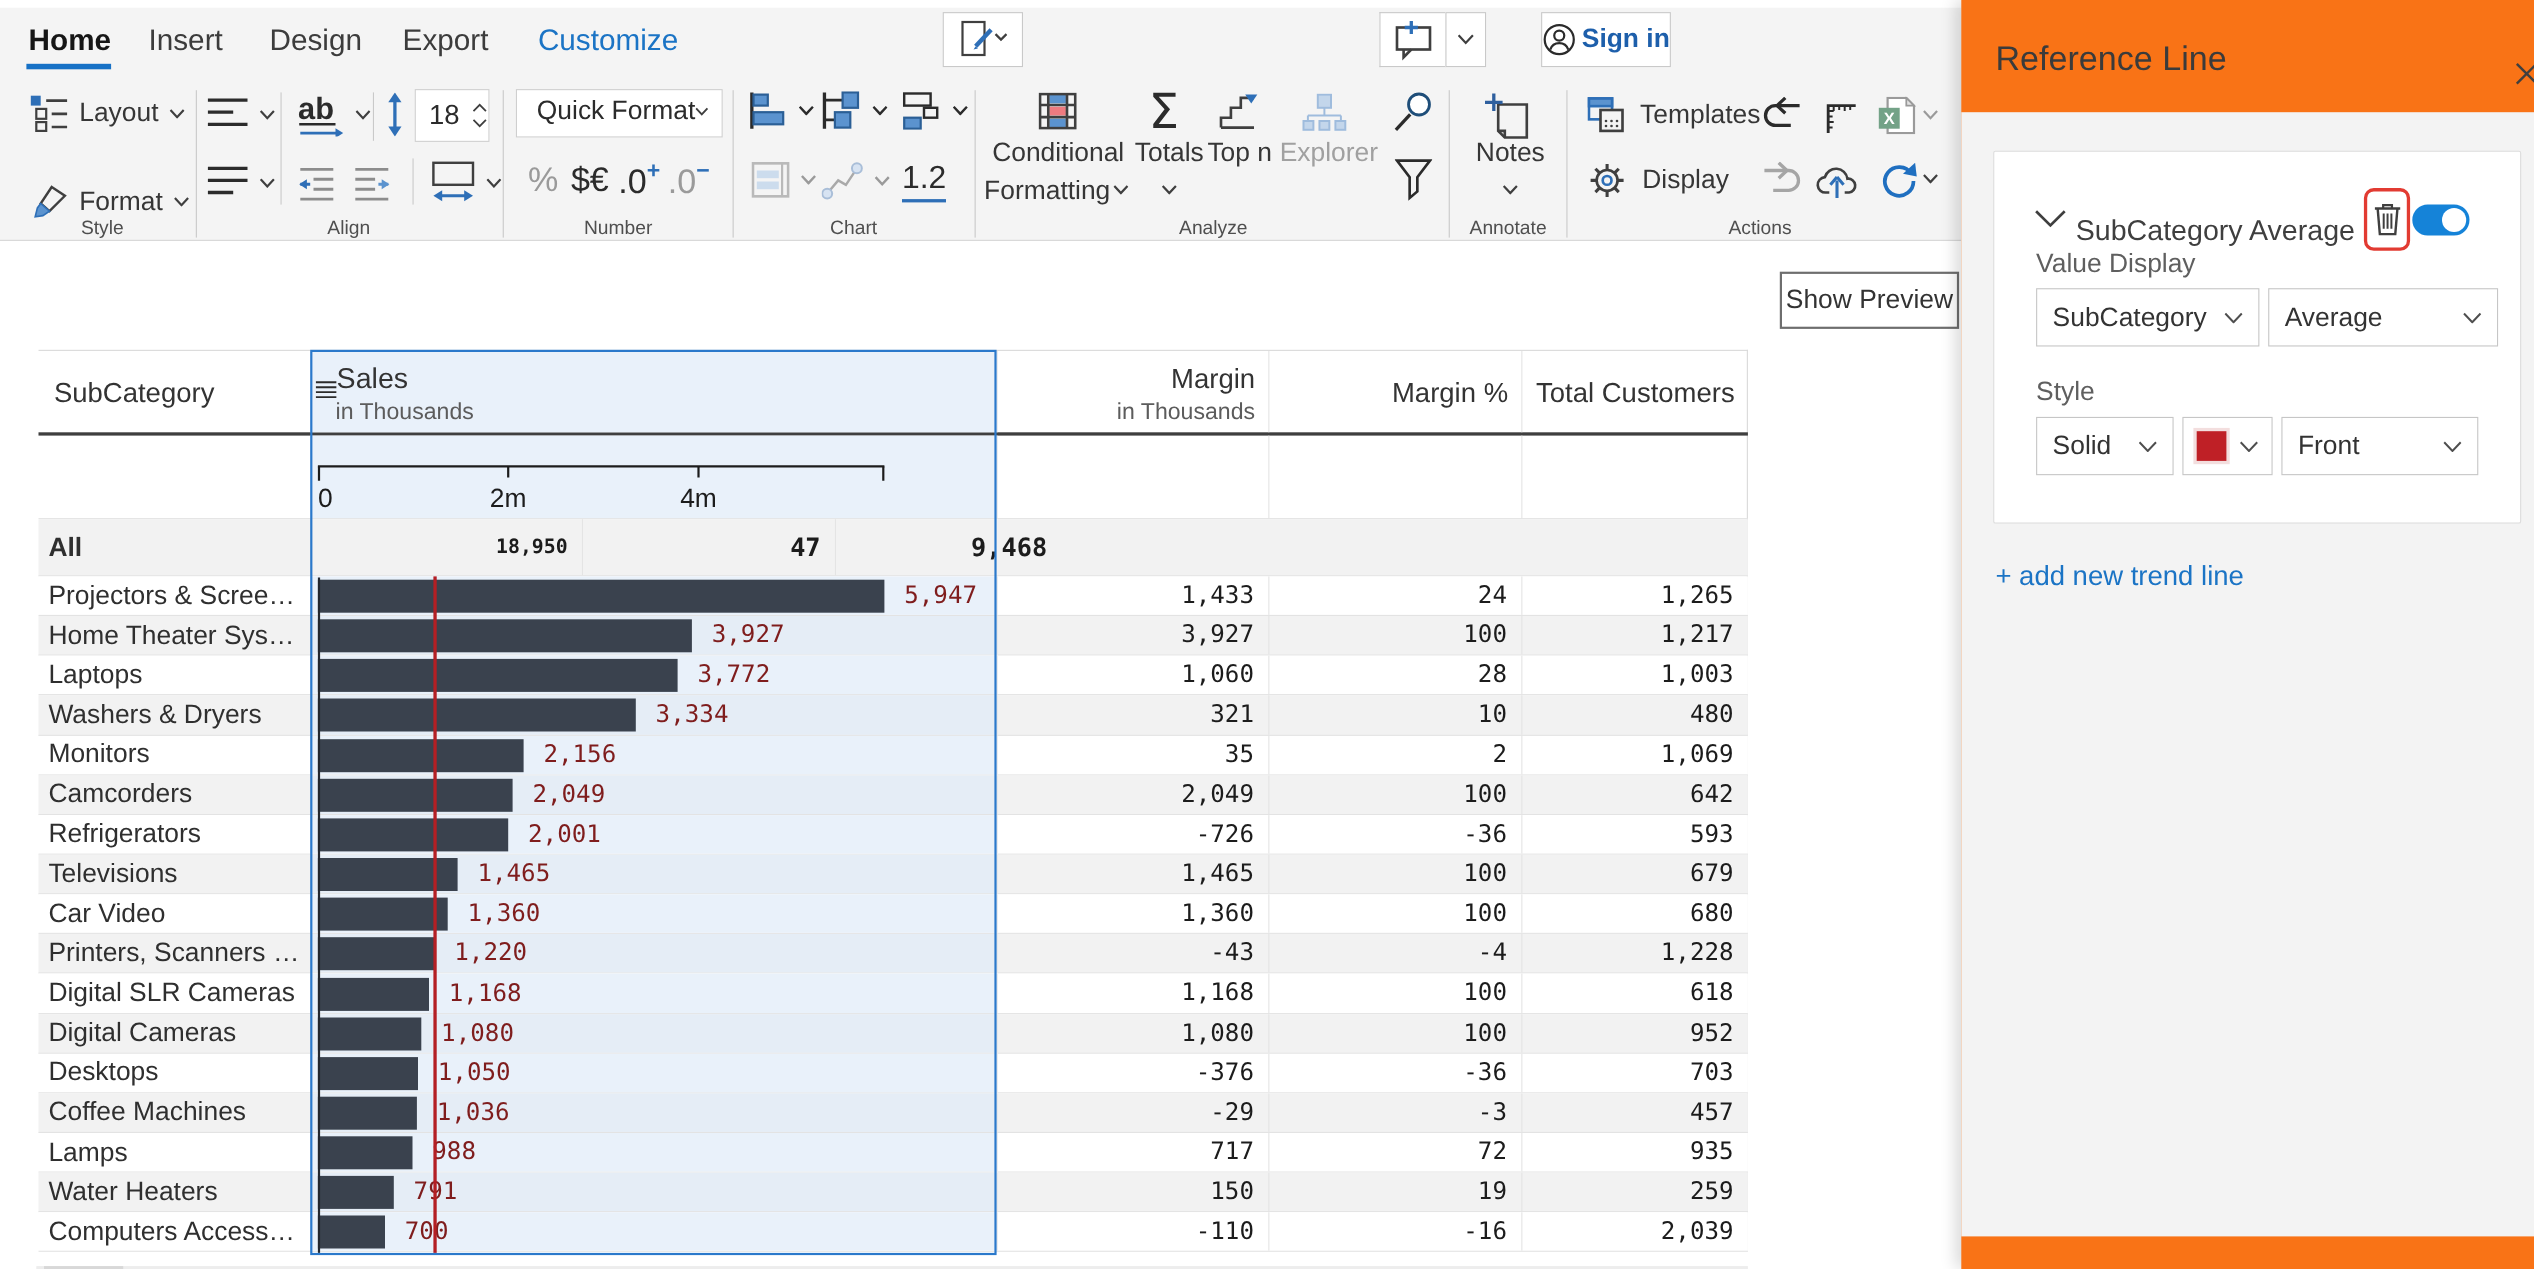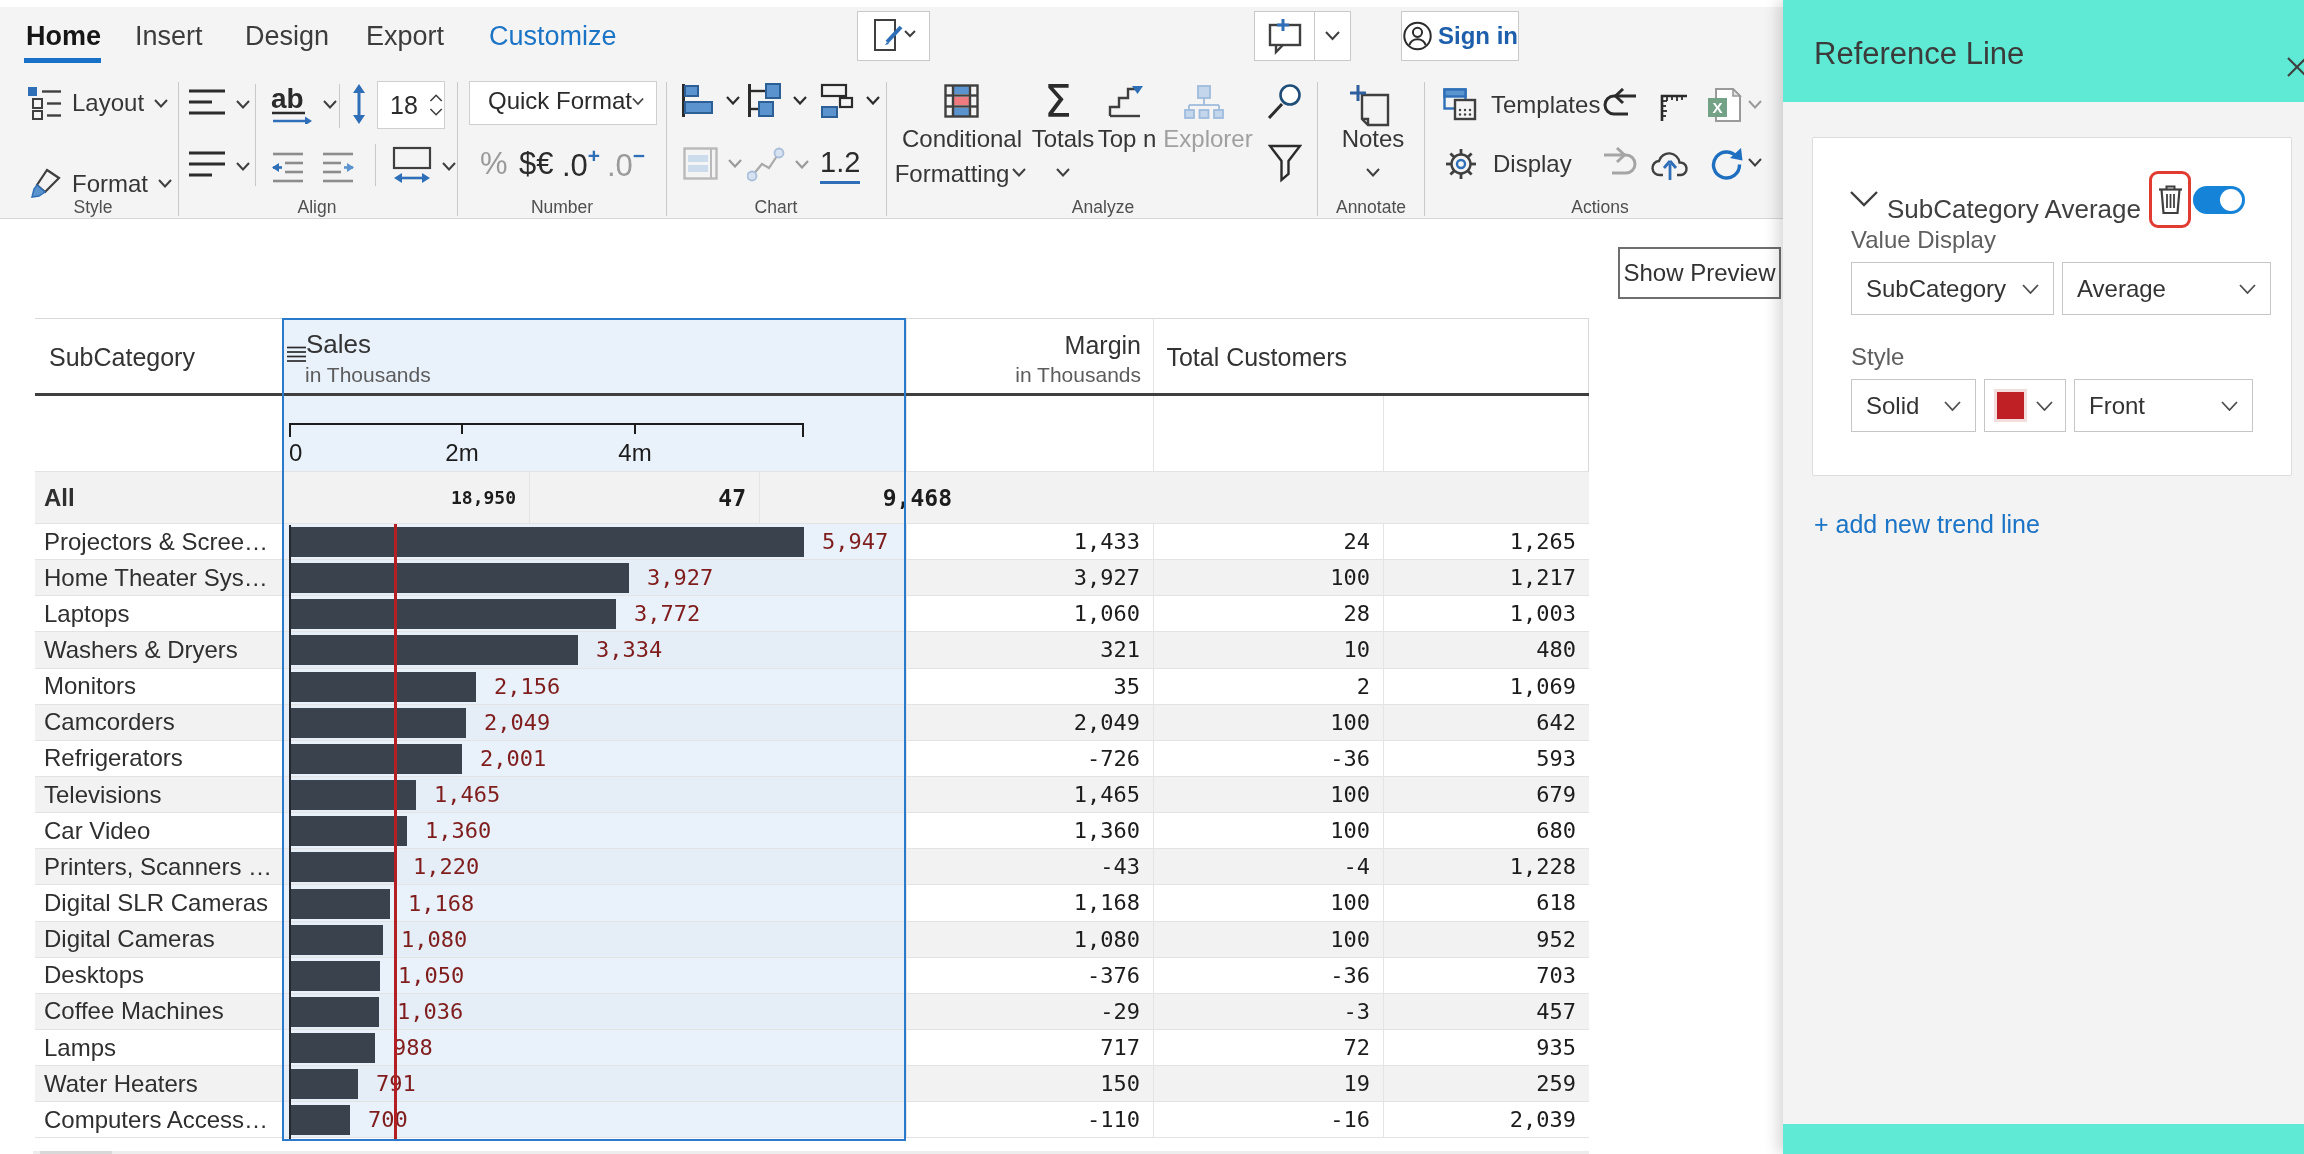--- a/index.html
+++ b/index.html
@@ -54,21 +54,21 @@
   .trow:nth-child(even) .salescell, #allrow .salescell { background:#e5edf6; }
   #sales-border { position:absolute; left:247px; top:0; width:624px; border:2px solid #2b79cb; pointer-events:none; z-index:6; }
   #baseline { position:absolute; width:2px; background:#23272e; z-index:4; }
   #redline { position:absolute; width:2.5px; background:#b41f24; z-index:5; }
   .bar { position:absolute; height:30px; background:#3a424e; z-index:3; }
   .barlabel { position:absolute; font-family:"DejaVu Sans Mono", monospace; font-size:22px; color:#7f1d1d; z-index:3; line-height:30px; }
   #hscroll { position:absolute; left:33px; top:1151px; width:1556px; height:3px; background:#ededed; }
   #hscroll .thumb { position:absolute; left:7px; top:0; width:72px; height:3px; background:#d8d8d8; }
 
   
-  #panel { position:absolute; left:1783px; top:0; width:521px; height:1154px; background:#5eead4; box-shadow:-5px 0 14px rgba(0,0,0,0.16); }
+  #panel { position:absolute; left:1783px; top:0; width:521px; height:1154px; background:#f97316; box-shadow:-5px 0 14px rgba(0,0,0,0.16); }
   #panel-title { position:absolute; left:31px; top:36px; font-size:31px; color:#3b3b3b; }
   #panel-close { position:absolute; left:503px; top:56px; width:22px; height:22px; cursor:pointer; }
   #panel-body { position:absolute; left:0; top:102px; width:521px; height:1022px; background:#f3f3f3; }
   #ref-card { position:absolute; left:29px; top:35px; width:480px; height:339px; background:#fff; border:1px solid #dcdcdc; border-radius:2px; }
   .cardlabel { position:absolute; font-size:24px; color:#5f5f5f; }
   #card-title { position:absolute; left:74px; top:45px; font-size:26px; color:#3f3f3f;margin-top:11px; }
   .dd { position:absolute; height:53px; background:#fff; border:1px solid #c6c6c6; display:flex; align-items:center; justify-content:space-between; padding:0 14px; }
   .dd .ddtext { font-size:24px; color:#333; }
   #trash-box { position:absolute; left:336px; top:33px; width:42px; height:57px; border:3px solid #e23b32; border-radius:9px; display:flex; align-items:center; justify-content:center; }
   #toggle { position:absolute; left:380px; top:48px; width:52px; height:28px; background:#1583d8; border-radius:14px; cursor:pointer; }
@@ -483,20 +483,23 @@
               <line x1="0" y1="11.5" x2="19" y2="11.5"></line>
               <line x1="0" y1="16" x2="19" y2="16"></line>
           </g>
         </svg>
         <div class="hmain abs" style="left:24px; top:10px; font-size:26px;">Sales</div>
         <div class="hsub abs" style="left:23px; top:44px;">in Thousands</div>
       </div>
       <div class="td c2">
         <div class="hmain abs" style="right:12px; top:12px;">Margin</div>
         <div class="hsub abs" style="right:12px; top:44px;">in Thousands</div>
+      </div>
+      <div class="td c3">
+        <div class="hmain abs" style="right:12px; top:24px;">Margin %</div>
       </div>
       <div class="td c4">
         <div class="hmain abs" style="right:12px; top:24px;">Total Customers</div>
       </div>
     </div>
 
     <div class="tr" id="axisrow">
       <div class="td c0"></div>
       <div class="td c1 salescell">
         <svg class="abs" style="left:0; top:0;" width="624" height="75" viewBox="0 0 624 75">

